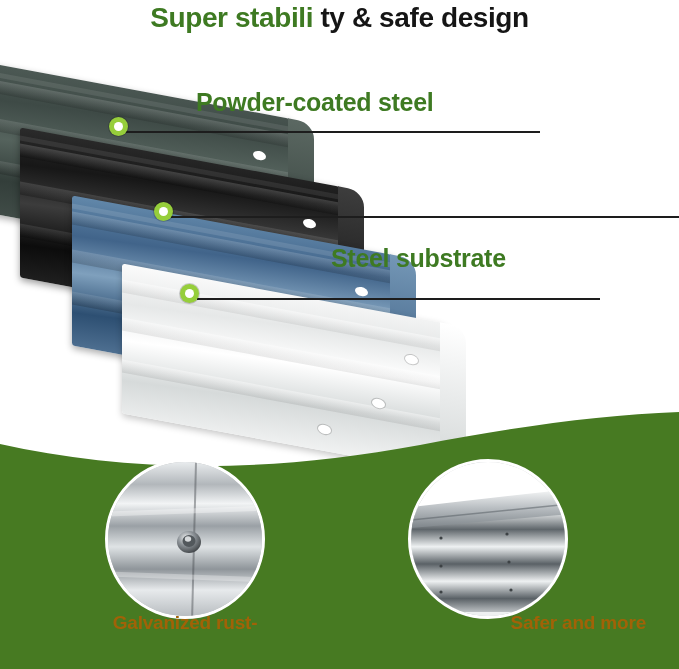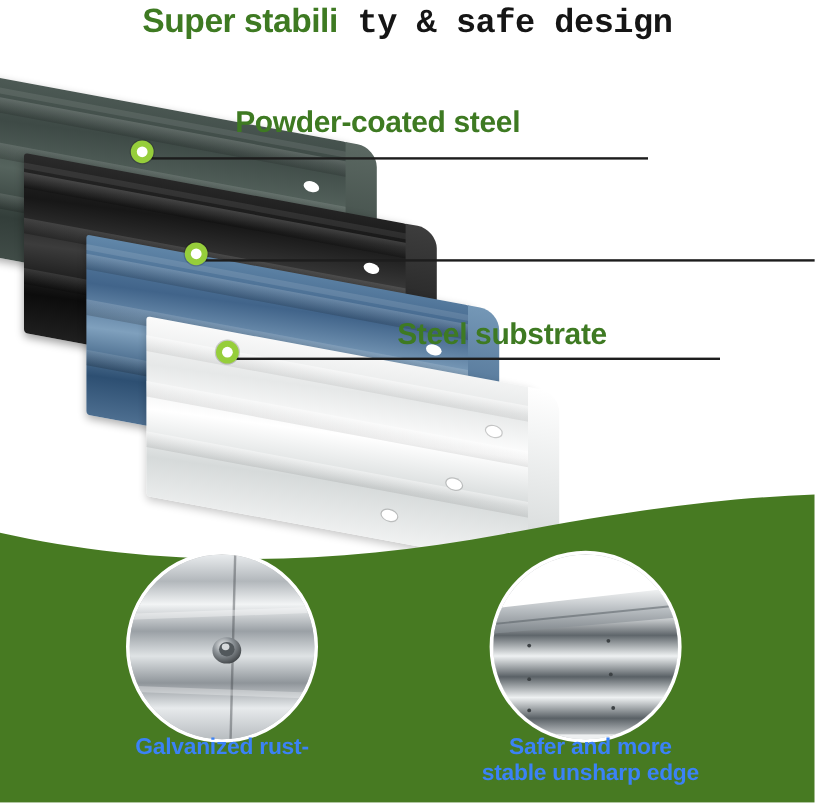--- a/index.html
+++ b/index.html
@@ -27,21 +27,21 @@
     height: 44px;
     text-align: center;
     white-space: nowrap;
   }
   .title-green, .title-black {
     font-size: 28px;
     font-weight: bold;
     letter-spacing: -0.4px;
   }
   .title-green { color: #3e7a22; }
-  .title-black { color: #151515; font-family: Liberation Mono, monospace; }
+  .title-black { color: #151515; }
 
   
   .panel-stage {
     position: absolute;
     left: -40px;
     top: 72px;
     width: 420px;
     height: 340px;
   }
   .layer {
@@ -160,28 +160,28 @@
     overflow: hidden;
     background: #b9bcbe;
   }
   #circle-left  { left: 105px; top: 459px; width: 160px; height: 160px; }
   #circle-right { left: 408px; top: 459px; width: 160px; height: 160px; }
 
   .caption {
     position: absolute;
     width: 280px;
     text-align: center;
-    color: #3b82f6;
+    color: #a16207;
     font-size: 19px;
     font-weight: bold;
     line-height: 22px;
     letter-spacing: -0.2px;
   }
   #caption-left  { left: 45px;  top: 612px; }
-  #caption-right { left: 352px; top: 612px; }
+  #caption-right { left: 366px; top: 612px; text-align: right; }
 </style>
 </head>
 <body>
 
 <div id="page">
 
   <div class="title-bar">
     <span class="title-green">Super stabili</span><span class="title-black"> ty &amp; safe design</span>
   </div>
 
@@ -233,21 +233,21 @@
 
   <div class="leader" style="left:126px; top:131px; width:414px;"></div>
   <div class="dot" style="left:109px; top:117px;"></div>
   <div class="callout-label" style="left:196px; top:88px;">Powder-coated steel</div>
 
   <div class="leader" style="left:171px; top:216px; width:508px;"></div>
   <div class="dot" style="left:154px; top:202px;"></div>
 
   <div class="leader" style="left:197px; top:298px; width:403px;"></div>
   <div class="dot" style="left:180px; top:284px;"></div>
-  <div class="callout-label" style="left:331px; top:265px;">Steel substrate</div>
+  <div class="callout-label" style="left:331px; top:244px;">Steel substrate</div>
 
   <div class="green-section">
     <svg class="green-svg" viewBox="0 0 679 260" preserveAspectRatio="none">
       <path d="M0,35 C120,62 260,66 420,36 C520,17 600,6 679,3 L679,260 L0,260 Z" fill="#477a22"></path>
     </svg>
   </div>
 
   <div class="circle-photo" id="circle-left">
     <svg viewBox="0 0 160 160" width="160" height="160">
       <defs>
@@ -309,16 +309,15 @@
       <rect x="0" y="150" width="160" height="10" fill="#eef0f1"></rect>
     </svg>
   </div>
 
   <div class="caption" id="caption-left">
     <div>Galvanized rust-</div>
   </div>
 
   <div class="caption" id="caption-right">
     <div>Safer and more</div>
-    <div>stable unsharp edge</div>
   </div>
 
 </div>
 
 </body></html>

